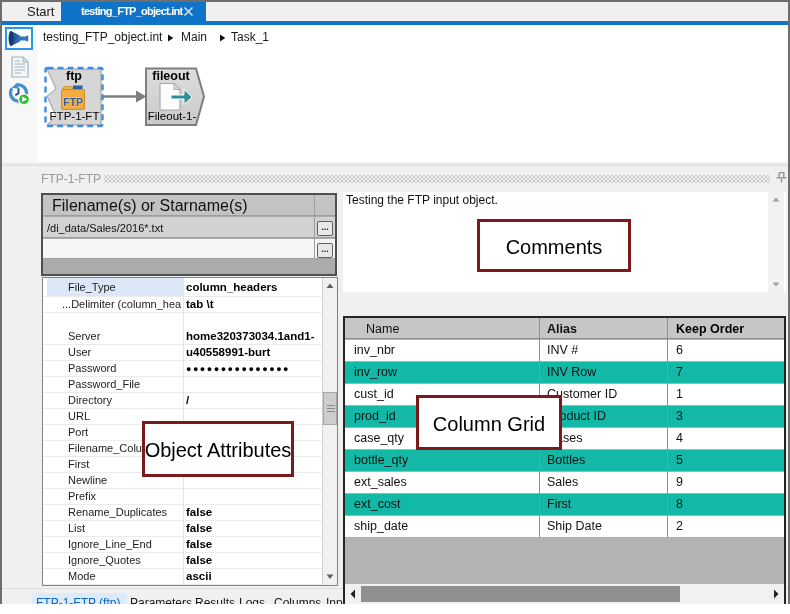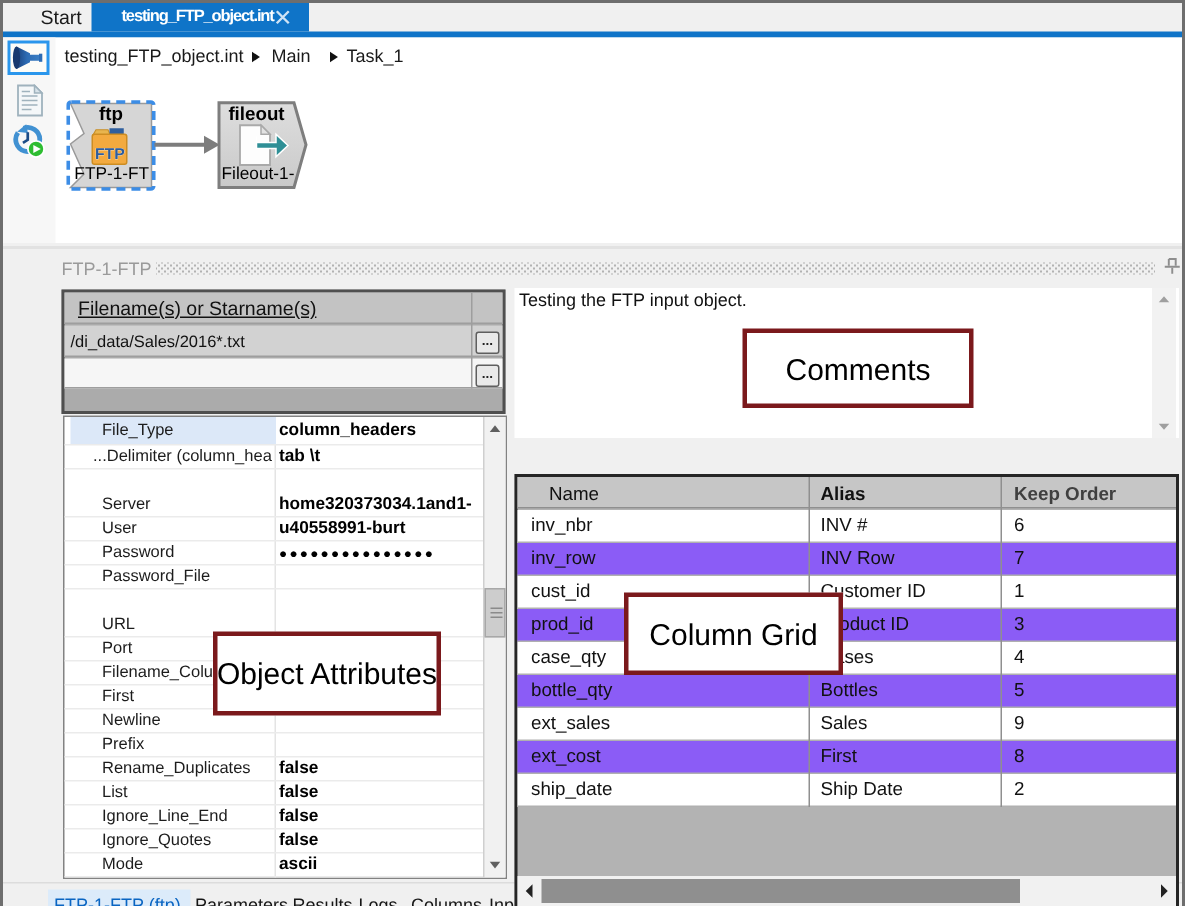--- a/index.html
+++ b/index.html
@@ -6,21 +6,21 @@
 body { font-family:"Liberation Sans", sans-serif; }
 #win { position:relative; width:790px; height:604px; background:#f0f0f0; overflow:hidden; }
 .abs { position:absolute; }
 .txt { position:absolute; white-space:nowrap; }
 .pr { position:absolute; left:0; width:279px; height:16px; border-bottom:1px solid #ebebeb; }
 .pl { position:absolute; left:4px; top:0; width:137px; height:100%; padding-left:21px; font-size:11px; line-height:15px; color:#1c1c1c; white-space:nowrap; overflow:hidden; }
 .pl.sub { padding-left:15px; }
 .pv { position:absolute; left:143px; top:0; width:136px; height:100%; font-size:11.5px; line-height:15px; font-weight:bold; color:#000; white-space:nowrap; overflow:hidden; }
 .pr[style*="height:19px"] .pl, .pr[style*="height:19px"] .pv { line-height:18px; }
 .gr { position:absolute; left:0; width:439px; height:22px; background:#fff; border-bottom:1px solid #b0b0b0; }
-.gr.alt { background:#8b5cf6; }
+.gr.alt { background:#14b8a6; }
 .g1 { position:absolute; left:9px; top:0; font-size:12.5px; line-height:21px; color:#111; white-space:nowrap; }
 .g2 { position:absolute; left:202px; top:0; font-size:12.5px; line-height:21px; color:#111; white-space:nowrap; }
 .g3 { position:absolute; left:331px; top:0; font-size:12.5px; line-height:21px; color:#111; white-space:nowrap; }
 </style>
 </head>
 <body>
 <div id="win">
 
   <div class="abs" style="left:0;top:0;width:790px;height:2px;background:#6e6e6e;"></div>
   <div class="abs" style="left:0;top:0;width:2px;height:614px;background:#6e6e6e;"></div>
@@ -125,21 +125,21 @@
   <svg class="abs" style="left:776px;top:172px;" width="11" height="11" viewBox="0 0 11 11">
     <g stroke="#8e8e8e" fill="none" stroke-width="1.3">
       <path d="M3.2,0.7 L7.8,0.7 L7.8,5.2 M3.2,0.7 L3.2,5.2"></path>
       <line x1="0.5" y1="5.8" x2="10.5" y2="5.8"></line>
       <line x1="5.5" y1="6.5" x2="5.5" y2="10.5"></line>
     </g>
   </svg>
 
   <div class="abs" style="left:41px;top:193px;width:296px;height:83px;border:2px solid #4f4f4f;background:#ababab;">
     <div class="abs" style="left:0;top:0;width:292px;height:21px;background:#c3c3c3;border-bottom:1px solid #9e9e9e;"></div>
-    <div class="txt" style="left:9px;top:3px;font-size:13px;line-height:16px;color:#111;text-decoration:underline;">Filename(s) or Starname(s)</div>
+    <div class="txt" style="left:9px;top:3px;font-size:16px;line-height:16px;color:#111;">Filename(s) or Starname(s)</div>
     <div class="abs" style="left:0;top:22px;width:292px;height:21px;background:#d2d2d2;border-bottom:1px solid #9e9e9e;"></div>
     <div class="txt" style="left:4px;top:25px;font-size:11px;line-height:16px;color:#111;">/di_data/Sales/2016*.txt</div>
     <div class="abs" style="left:0;top:44px;width:292px;height:20px;background:#f6f6f6;border-bottom:1px solid #9e9e9e;"></div>
     <div class="abs" style="left:271px;top:0;width:1px;height:64px;background:#9e9e9e;"></div>
     <div class="abs" style="left:274px;top:26px;width:16px;height:15px;background:#e9e9e9;border:1px solid #5f5f5f;border-radius:2px;font-size:9px;line-height:10px;text-align:center;font-weight:bold;color:#222;">...</div>
     <div class="abs" style="left:274px;top:48px;width:16px;height:15px;background:#e9e9e9;border:1px solid #5f5f5f;border-radius:2px;font-size:9px;line-height:10px;text-align:center;font-weight:bold;color:#222;">...</div>
   </div>
 
   <div class="abs" style="left:42px;top:277px;width:296px;height:309px;border:1px solid #828282;background:#fff;" id="propgrid">
     <div class="abs" style="left:140px;top:0;width:1px;height:307px;background:#e4e4e4;"></div>
@@ -159,20 +159,24 @@
         <div class="pl">User</div>
         <div class="pv">u40558991-burt</div>
       </div>
     <div class="pr" style="top:83px;">
         <div class="pl">Password</div>
         <div class="pv" style="font-size:9px;letter-spacing:1.5px;line-height:16px;">●●●●●●●●●●●●●●●</div>
       </div>
     <div class="pr" style="top:99px;">
         <div class="pl">Password_File</div>
         <div class="pv"></div>
+      </div>
+    <div class="pr" style="top:115px;">
+        <div class="pl">Directory</div>
+        <div class="pv">/</div>
       </div>
     <div class="pr" style="top:131px;">
         <div class="pl">URL</div>
         <div class="pv"></div>
       </div>
     <div class="pr" style="top:147px;">
         <div class="pl">Port</div>
         <div class="pv"></div>
       </div>
     <div class="pr" style="top:163px;">
@@ -243,21 +247,21 @@
       <path d="M4.5,9.5 L8,5.5 L11.5,9.5 Z" fill="#9f9f9f"></path>
     </svg>
   <svg class="abs" style="left:768px;top:276px;" width="16" height="16" viewBox="0 0 16 16">
       <path d="M4.5,6.5 L8,10.5 L11.5,6.5 Z" fill="#9f9f9f"></path>
     </svg>
 
   <div class="abs" style="left:343px;top:296px;width:443px;height:290px;border:2px solid #252525;background:#b3b3b3;margin-top:20px;" id="datagrid">
     <div class="abs" style="left:0;top:0;width:439px;height:21px;background:#c6c6c6;border-bottom:1px solid #8f8f8f;"></div>
     <div class="txt" style="left:21px;top:3px;font-size:12.5px;line-height:16px;color:#111;">Name</div>
     <div class="txt" style="left:202px;top:3px;font-size:12.5px;line-height:16px;font-weight:bold;color:#111;">Alias</div>
-    <div class="txt" style="left:331px;top:3px;font-size:12.5px;line-height:16px;font-weight:bold;color:#404040;">Keep Order</div>
+    <div class="txt" style="left:331px;top:3px;font-size:12.5px;line-height:16px;font-weight:bold;color:#000000;">Keep Order</div>
     <div class="gr" style="top:22px;">
         <div class="g1">inv_nbr</div>
         <div class="g2">INV #</div>
         <div class="g3">6</div>
       </div>
     <div class="gr alt" style="top:44px;">
         <div class="g1">inv_row</div>
         <div class="g2">INV Row</div>
         <div class="g3">7</div>
       </div>
@@ -303,16 +307,16 @@
     <div class="abs" style="left:0;top:266px;width:439px;height:20px;background:#f1f1f1;"></div>
     <svg class="abs" style="left:0px;top:266px;" width="16" height="20" viewBox="0 0 16 20">
         <path d="M10,5.5 L5.5,10 L10,14.5 Z" fill="#222"></path>
       </svg>
     <svg class="abs" style="left:423px;top:266px;" width="16" height="20" viewBox="0 0 16 20">
         <path d="M6,5.5 L10.5,10 L6,14.5 Z" fill="#222"></path>
       </svg>
     <div class="abs" style="left:16px;top:268px;width:319px;height:16px;background:#8f8f8f;"></div>
   </div>
 
-  <div class="abs" style="left:477px;top:219px;width:154px;height:53px;background:#fff;border:3px solid #7b191c;font-size:20px;white-space:nowrap;color:#000;display:flex;align-items:center;justify-content:center;padding-top:4px;margin-left:18px;">Comments</div>
+  <div class="abs" style="left:477px;top:219px;width:154px;height:53px;background:#fff;border:3px solid #7b191c;font-size:20px;white-space:nowrap;color:#000;display:flex;align-items:center;justify-content:center;padding-top:4px;">Comments</div>
   <div class="abs" style="left:416px;top:395px;width:146px;height:55px;background:#fff;border:3px solid #7b191c;font-size:20px;white-space:nowrap;color:#000;display:flex;align-items:center;justify-content:center;padding-top:4px;">Column Grid</div>
   <div class="abs" style="left:142px;top:421px;width:152px;height:56px;background:#fff;border:3px solid #7b191c;font-size:20px;white-space:nowrap;color:#000;display:flex;align-items:center;justify-content:center;padding-top:2px;">Object Attributes</div>
 </div>
 
 </body></html>

